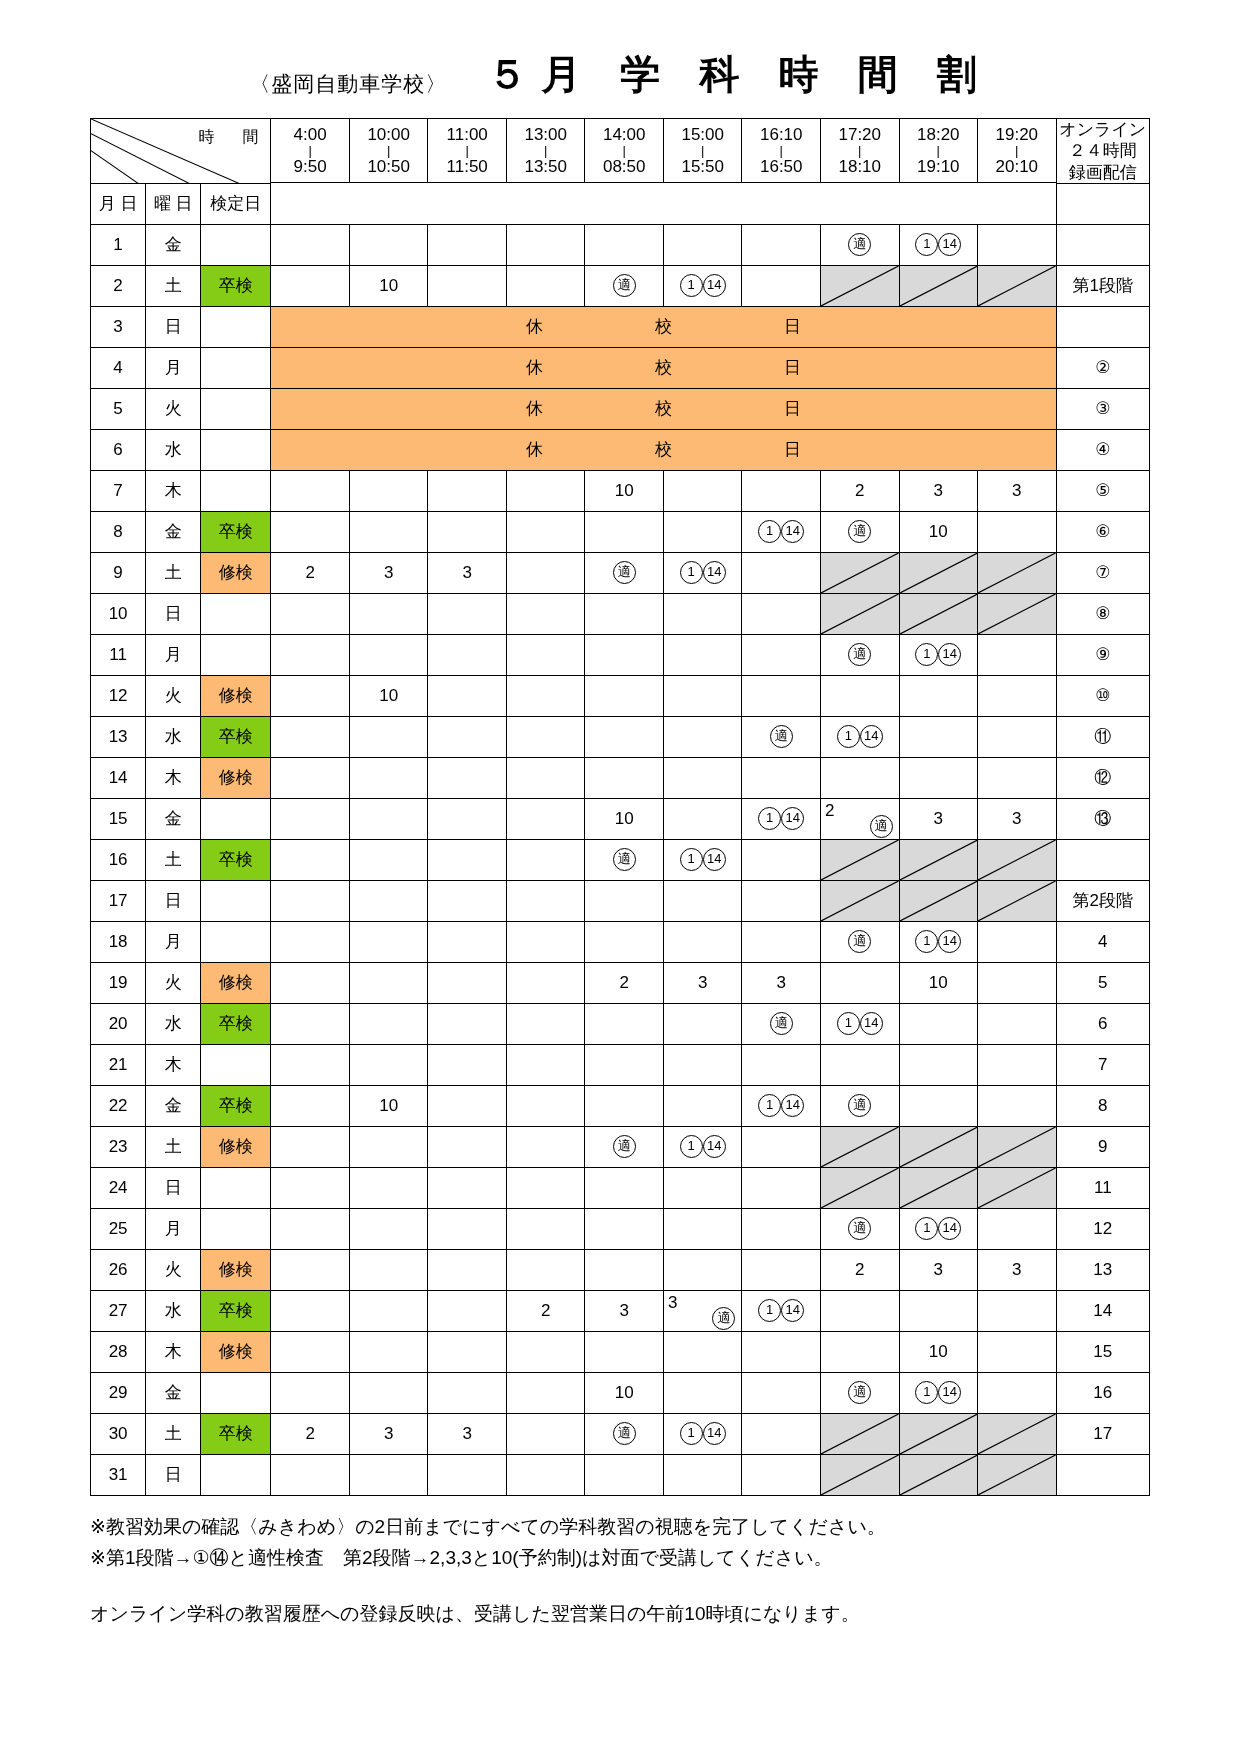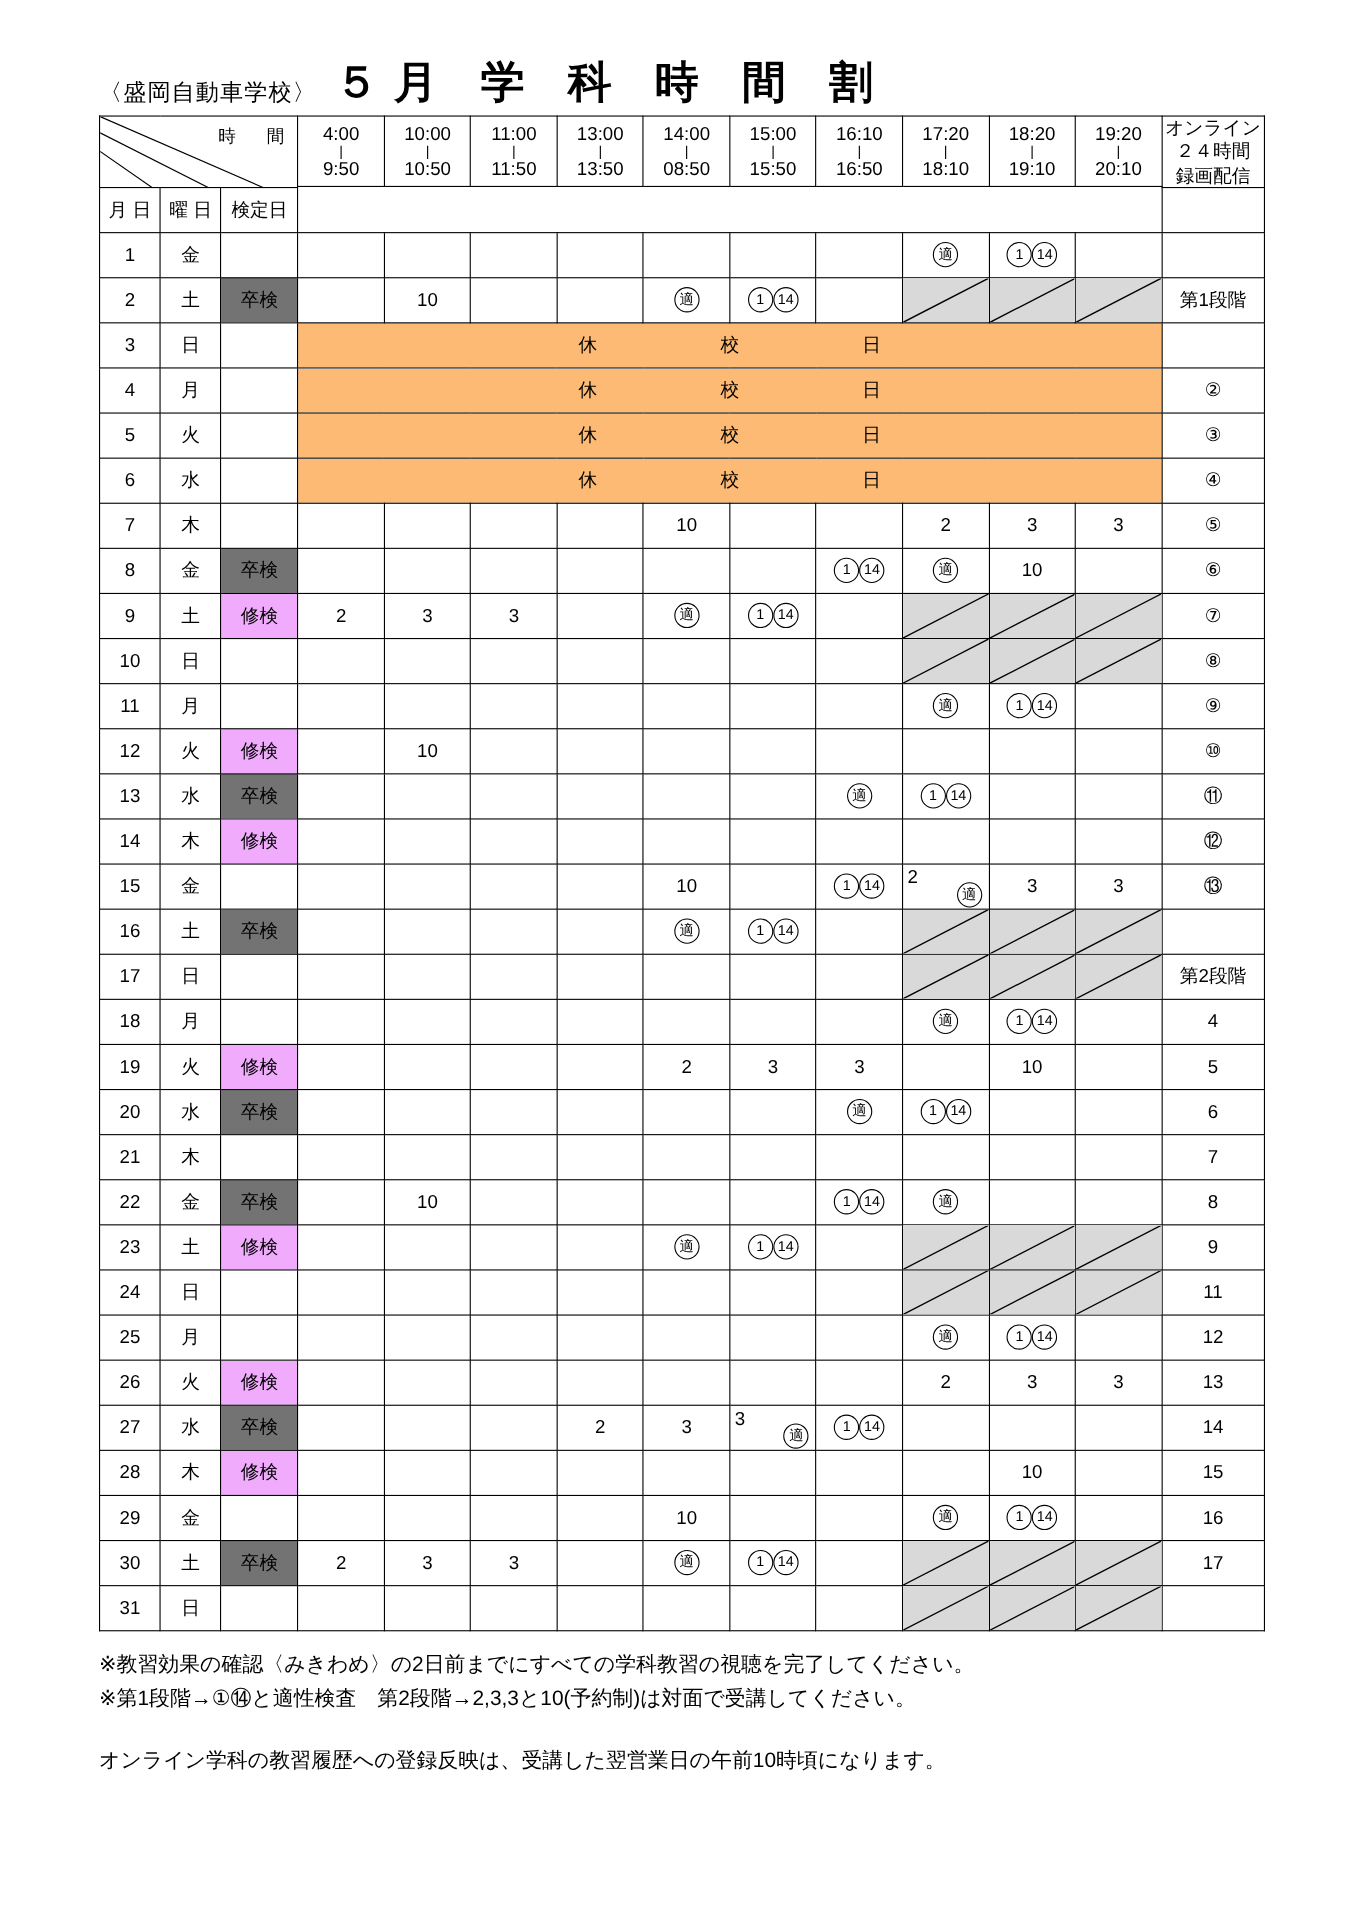--- a/index.html
+++ b/index.html
@@ -5,21 +5,21 @@
   html,body{margin:0;padding:0;}
   body{
     width:1240px;height:1754px;
     background:#ffffff;
     font-family:"Liberation Sans","DejaVu Sans",sans-serif;
     color:#000;
     -webkit-font-smoothing:antialiased;
   }
   .page{position:relative;width:1240px;height:1754px;box-sizing:border-box;padding:40px 90px;}
   
-  .header{display:flex;align-items:flex-end;gap:16px;margin-bottom:1px;height:64px;}
+  .header{display:flex;align-items:flex-end;gap:40px;margin-bottom:14px;height:64px;justify-content:center;}
   .school{font-size:21px;letter-spacing:1px;padding-bottom:6px;white-space:nowrap;}
   .maintitle{font-size:40px;font-weight:bold;letter-spacing:14px;white-space:nowrap;padding-bottom:2px;}
   
   table.sched{border-collapse:collapse;table-layout:fixed;width:1060px;}
   table.sched td,table.sched th{
     border:1px solid #000;
     font-size:17px;
     text-align:center;
     vertical-align:middle;
     padding:0;
@@ -34,22 +34,22 @@
   col.c-online{width:88px;}
 
   .hdr-corner{position:relative;padding:0;height:78px;}
   .hdr-corner .lbl-time{position:absolute;right:6px;top:8px;font-size:16px;letter-spacing:6px;}
   .diagline{position:absolute;inset:0;}
   .hdr-row2 td{height:34px;font-size:16px;}
   .slot-head{font-size:15px;line-height:1.12;padding:3px 0;height:78px;}
   .slot-head .bar{display:block;font-size:13px;line-height:1.0;}
   .online-head{font-size:12px;line-height:1.25;letter-spacing:0px;}
   
-  .kenA{background:#737373;font-weight:bold;font-size:17px;}
-  .kenB{background:#f0abfc;font-weight:bold;font-size:17px;}
+  .kenA{background:#84cc16;font-weight:bold;font-size:17px;}
+  .kenB{background:#fdba74;font-weight:bold;font-size:17px;}
   .rest{background:#fdba74;font-size:18px;letter-spacing:26px;text-indent:26px;}
   .closed{background:#d9d9d9;position:relative;}
   .closed svg{position:absolute;inset:0;width:100%;height:100%;}
   .circ{display:inline-block;border:1px solid #000;border-radius:50%;width:21px;height:21px;line-height:20px;font-size:13px;text-align:center;}
   .pair{display:inline-block;white-space:nowrap;}
   .tl{position:relative;}
   .tl .n{position:absolute;left:4px;top:2px;font-size:17px;}
   .tl .c{position:absolute;right:6px;bottom:1px;}
   .online-cell{border-left:1px solid #000;border-right:1px solid #000;border-top:none;border-bottom:none;font-size:16px;}
   .stage{font-size:15px;}

